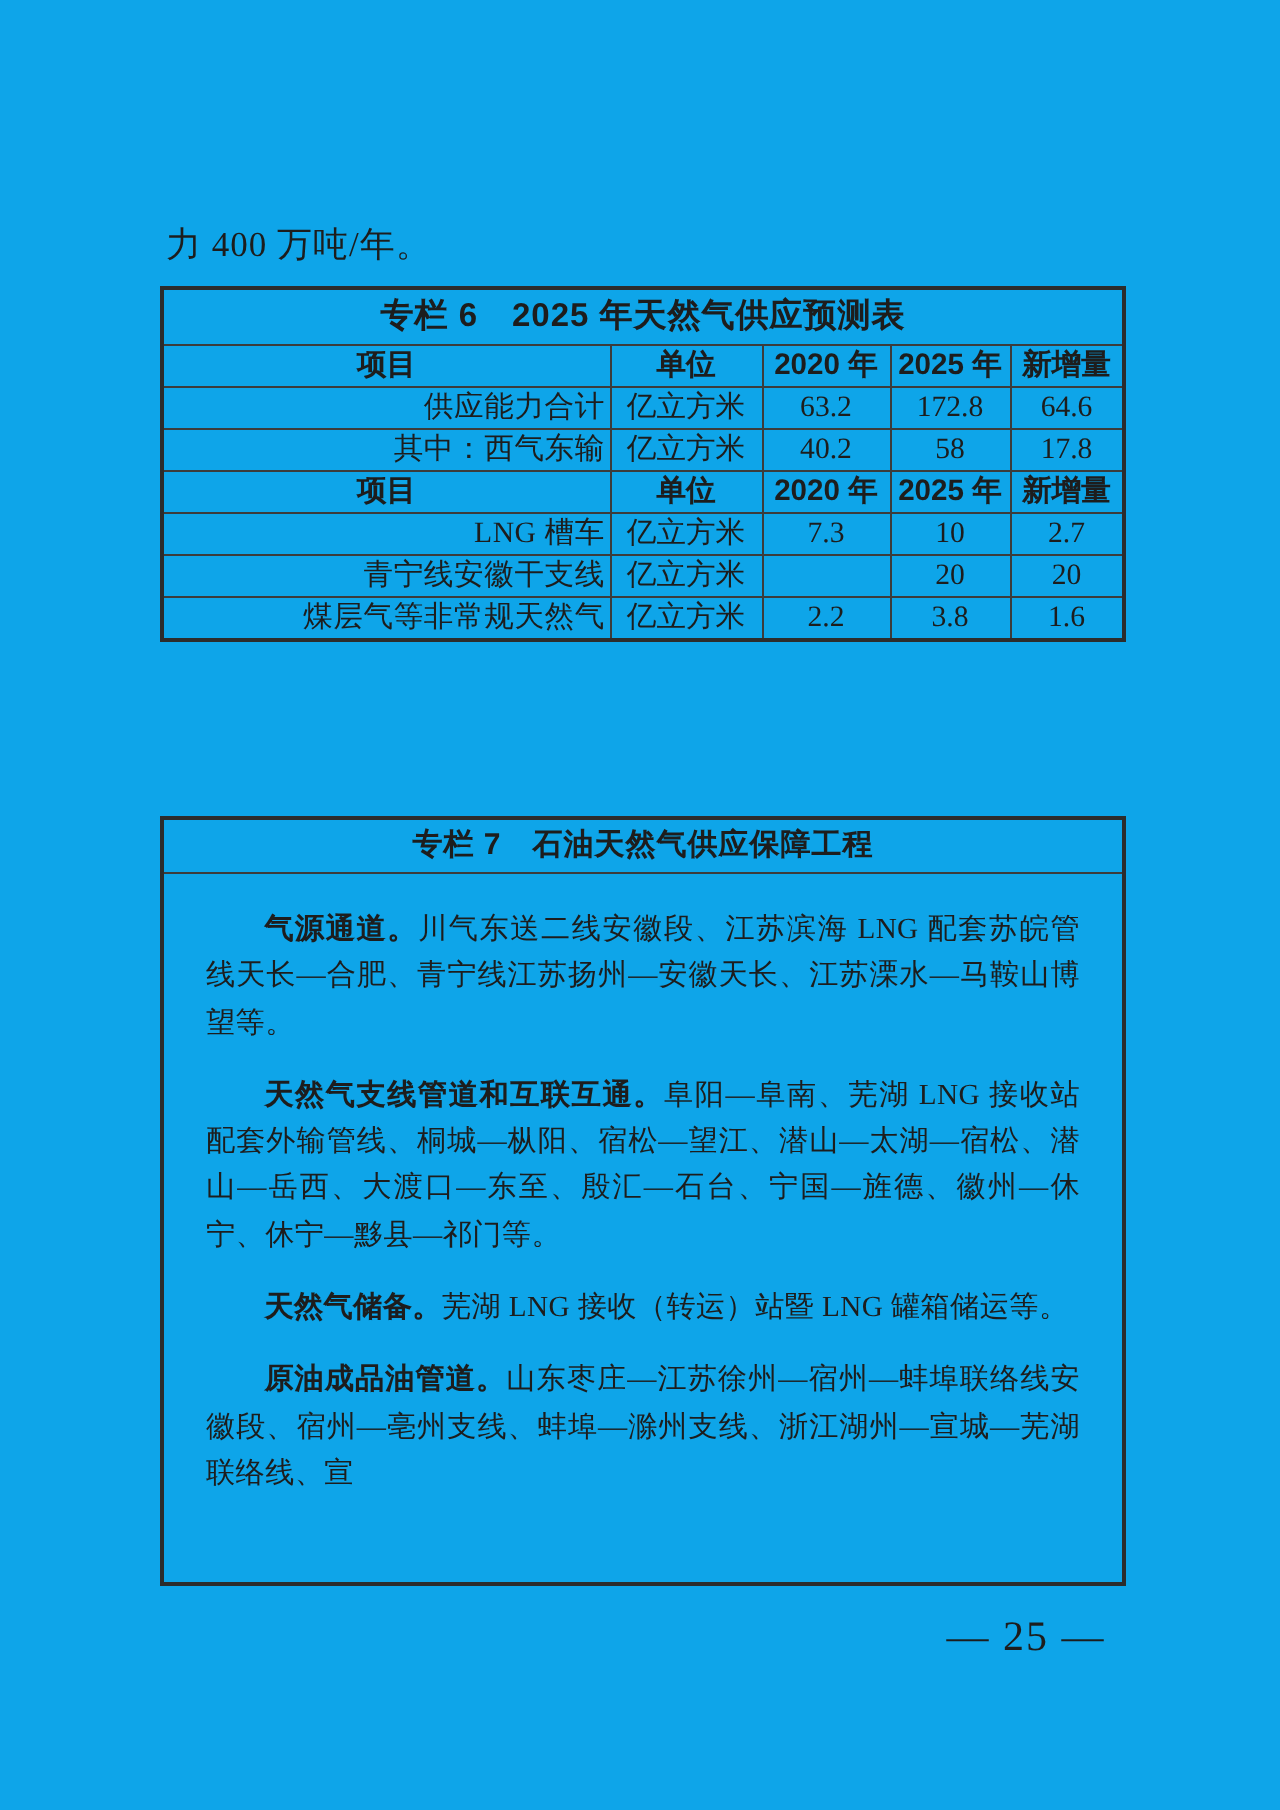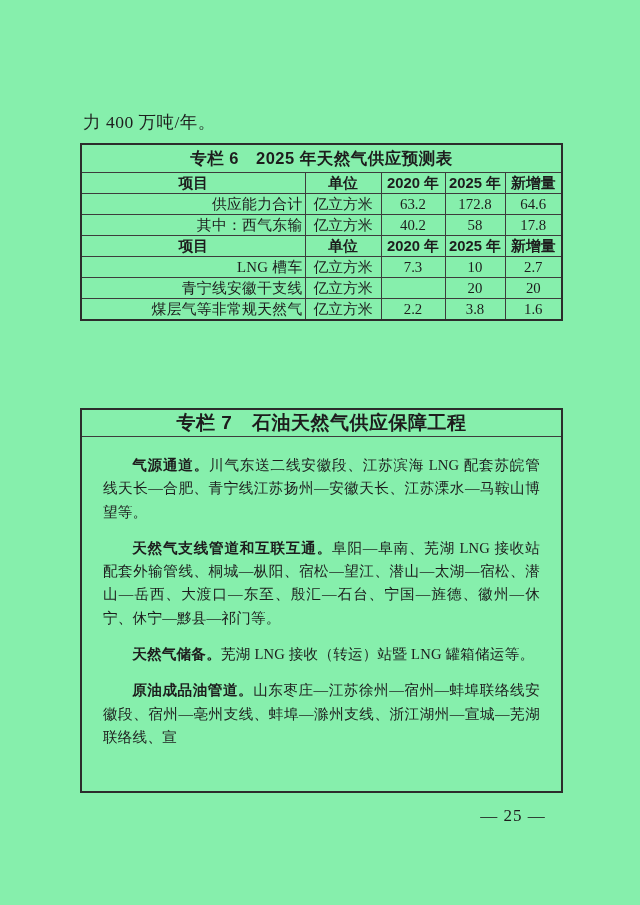--- a/index.html
+++ b/index.html
@@ -4,21 +4,21 @@
 <style>
   html,body { margin:0; padding:0; }
   body {
     width:640px; height:905px;
     background:#f2f2f2;
     font-family:"Liberation Serif", serif;
   }
   .page {
     position:relative;
     width:640px; height:905px;
-    background:#86efac;
+    background:#0ea5e9;
     color:#1d1d1d;
     overflow:hidden;
   }
   
   .intro {
     position:absolute; left:83px; top:110px;
     font-size:17.5px; line-height:24px;
     letter-spacing:0.5px; margin:0;
   }
   
@@ -55,37 +55,37 @@
     position:absolute; left:80px; top:408px;
     width:479px; height:381px;
     border:2px solid #2c2c2c;
     overflow:hidden;
   }
   .box7-title {
     height:26px; line-height:26px;
     text-align:center;
     border-bottom:1px solid #3c3c3c;
     font-family:"Liberation Sans", sans-serif;
-    font-weight:700; font-size:19px;
+    font-weight:700; font-size:15px;
     letter-spacing:0.5px;
   }
   .box7-body {
     padding:4px 8px 0 8px;
     font-size:14.6px;
     line-height:23.3px;
     letter-spacing:0.2px;
     text-align:justify;
   }
   .box7-body p { margin:13px; text-indent:2em; }
   .lead { font-weight:700; }
   
   .pageno {
     position:absolute; left:468px; top:806px;
     width:90px; text-align:center;
-    font-size:17px; letter-spacing:1px;
+    font-size:21px; letter-spacing:1px;
   }
 </style>
 </head>
 <body>
 
 <div class="page">
 
   <p class="intro">力 400 万吨/年。</p>
 
   <table class="box6">

